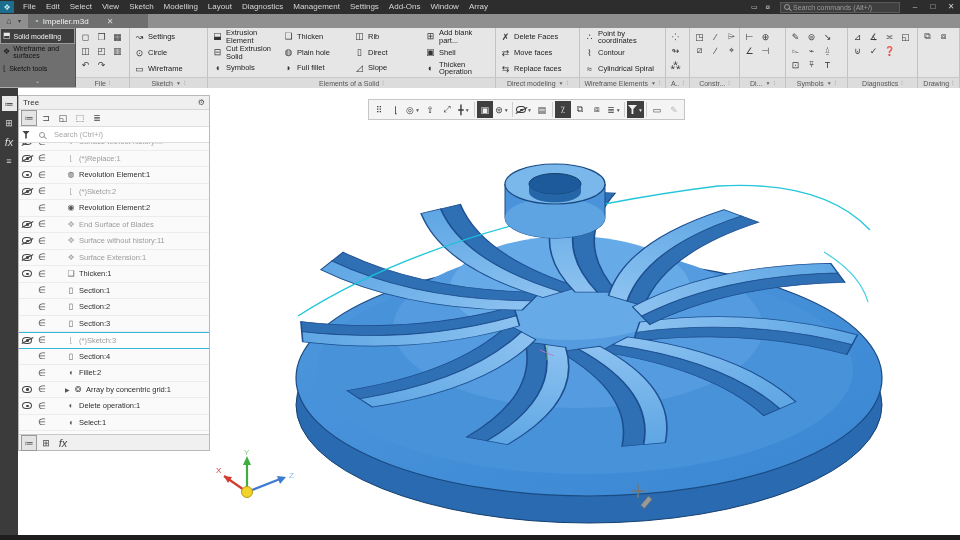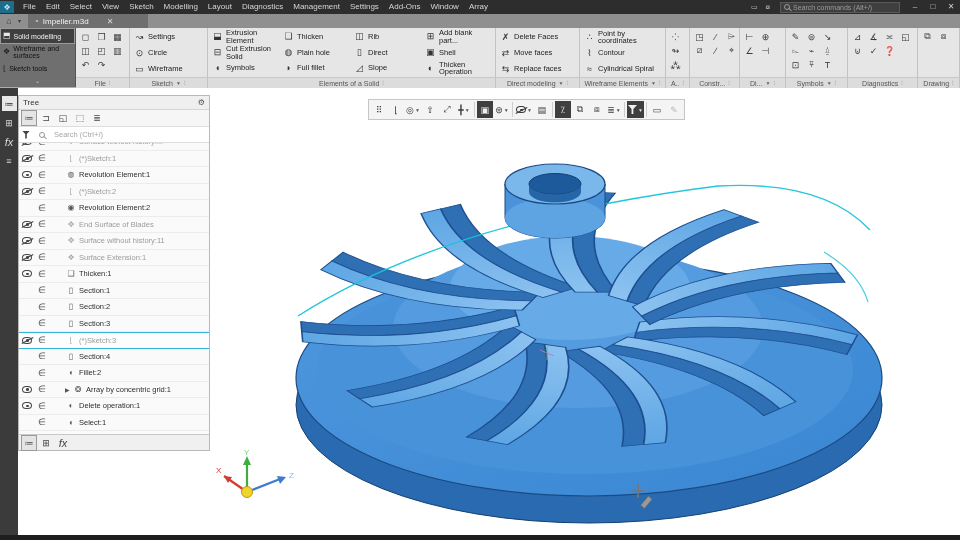--- a/index.html
+++ b/index.html
@@ -595,21 +595,21 @@
           <span class="node-ic">✥</span>
           <span>Surface without history:...</span>
         </div>
         <div class="trow gray">
           <span class="eye-cell">
             <span class="eyec off"></span>
           </span>
           <span class="elem-cell">∈</span>
           <span class="ind"></span>
           <span class="node-ic">⌊</span>
-          <span>(*)Sketch:1</span>
+          <span>(*)Replace:1</span>
         </div>
         <div class="trow">
           <span class="eye-cell">
             <span class="eyec"></span>
           </span>
           <span class="elem-cell">∈</span>
           <span class="ind"></span>
           <span class="node-ic">◍</span>
           <span>Revolution Element:1</span>
         </div>

